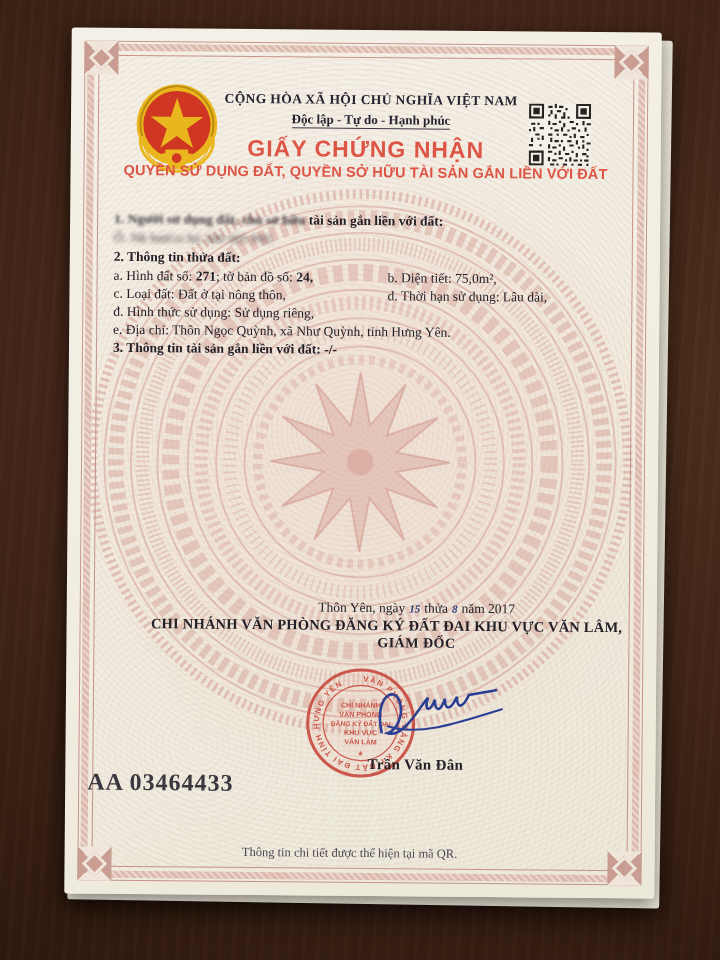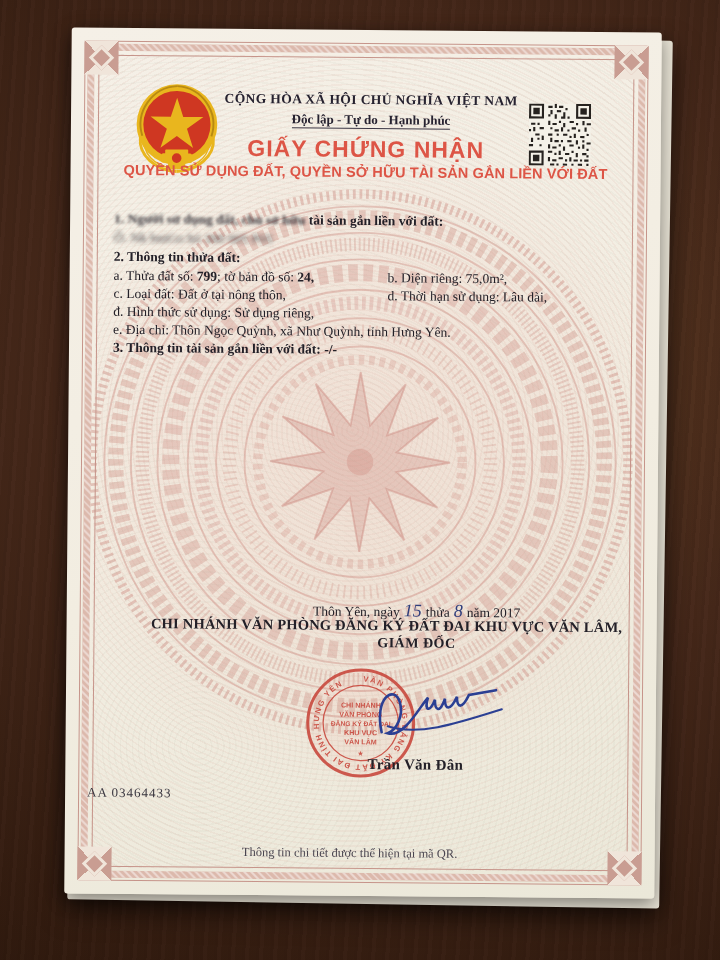--- a/index.html
+++ b/index.html
@@ -96,38 +96,38 @@
   .col2{position:absolute;left:274px;top:0;white-space:nowrap;}
 
   
   .drum{position:absolute;left:8px;top:148px;width:568px;height:568px;pointer-events:none;}
 
   
   .date-line{
     position:absolute;left:110px;top:570px;width:480px;text-align:center;
     font-size:13.5px;color:#232028;white-space:nowrap;
   }
-  .hand{font-style:italic;color:#2f3e7c;font-size:18px;padding:0 4px;}
+  .hand{font-style:italic;color:#2f3e7c;font-size:11px;padding:0 4px;font-weight:bold;}
   .office-line{
     position:absolute;left:50px;top:587px;width:540px;text-align:center;
     font-weight:bold;font-size:14.5px;color:#232028;white-space:nowrap;letter-spacing:.2px;
   }
   .director-line{
     position:absolute;left:150px;top:605px;width:400px;text-align:center;
     font-weight:bold;font-size:14px;color:#232028;letter-spacing:.5px;
   }
   .seal{position:absolute;left:238px;top:636px;width:114px;height:114px;opacity:.88;}
   .signature{position:absolute;left:298px;top:638px;width:150px;height:90px;}
   .signer-name{
     position:absolute;left:150px;top:726px;width:400px;text-align:center;
     font-weight:bold;font-size:15px;color:#232028;letter-spacing:.3px;
   }
   .serial{
-    position:absolute;left:22px;top:757px;
-    font-weight:normal;font-size:13px;letter-spacing:1px;color:#3a3740;
+    position:absolute;left:22px;top:741px;
+    font-weight:bold;font-size:24px;letter-spacing:1px;color:#3a3740;
   }
   .footer-note{
     position:absolute;left:35px;top:816px;width:500px;text-align:center;
     font-size:12.5px;color:#4a4550;
   }
 </style>
 </head>
 <body>
 
 <div class="scene">
@@ -212,22 +212,22 @@
     <div class="body-block">
       <div class="bline bold" style="top:183px">
         <span class="redact-soft">1. Người sử dụng đất, chủ sở hữu</span>
         <span>tài sản gắn liền với đất:</span>
       </div>
       <div class="bline" style="top:202px">
         <span class="redact">Ô. Nk bniGo bỏ 300 005 P05</span>
       </div>
       <div class="bline bold" style="top:221px">2. Thông tin thửa đất:</div>
       <div class="bline" style="top:240px;width:510px">
-        <span>a. Thửa đất số: </span><span class="bold">799</span><span>; tờ bản đồ số: </span><span class="bold">24,</span>
-        <span class="col2">b. Diện riêng: 75,0m²,</span>
+        <span>a. Hình đất số: </span><span class="bold">271</span><span>; tờ bản đồ số: </span><span class="bold">24,</span>
+        <span class="col2">b. Diện tiết: 75,0m²,</span>
       </div>
       <div class="bline" style="top:258px;width:510px">
         <span>c. Loại đất: Đất ở tại nông thôn,</span>
         <span class="col2">d. Thời hạn sử dụng: Lâu dài,</span>
       </div>
       <div class="bline" style="top:276px">đ. Hình thức sử dụng: Sử dụng riêng,</div>
       <div class="bline" style="top:294px">e. Địa chỉ: Thôn Ngọc Quỳnh, xã Như Quỳnh, tỉnh Hưng Yên.</div>
       <div class="bline bold" style="top:312px">3. Thông tin tài sản gắn liền với đất: -/-</div>
     </div>
 

